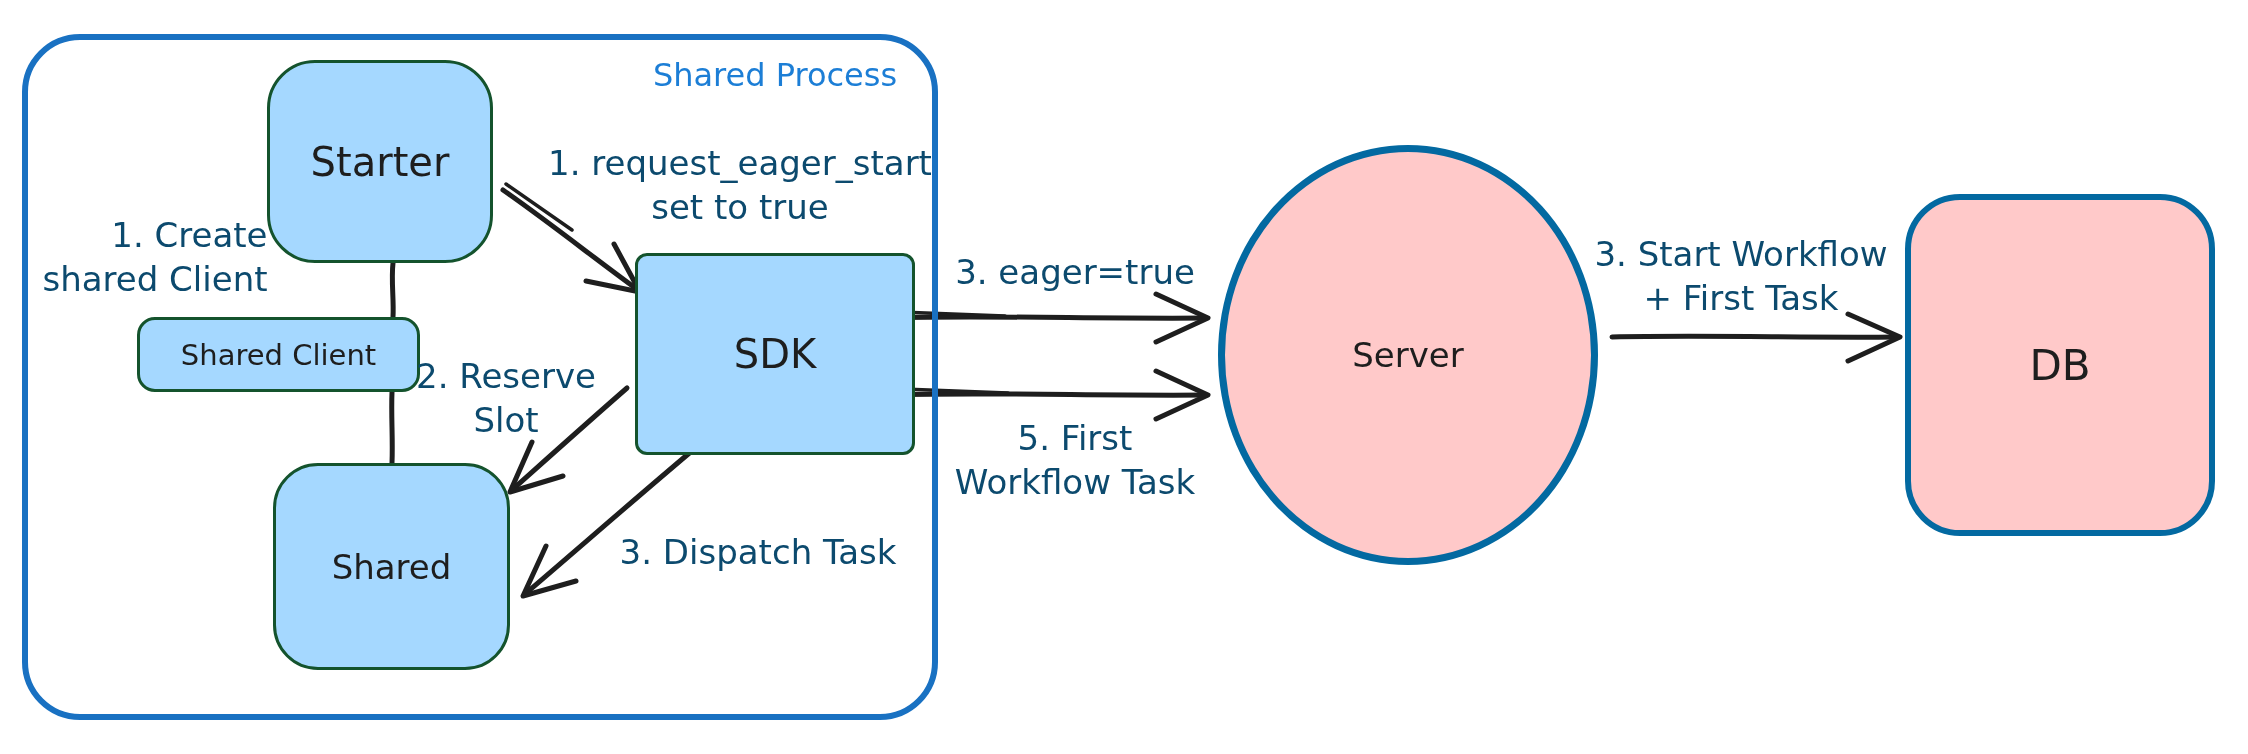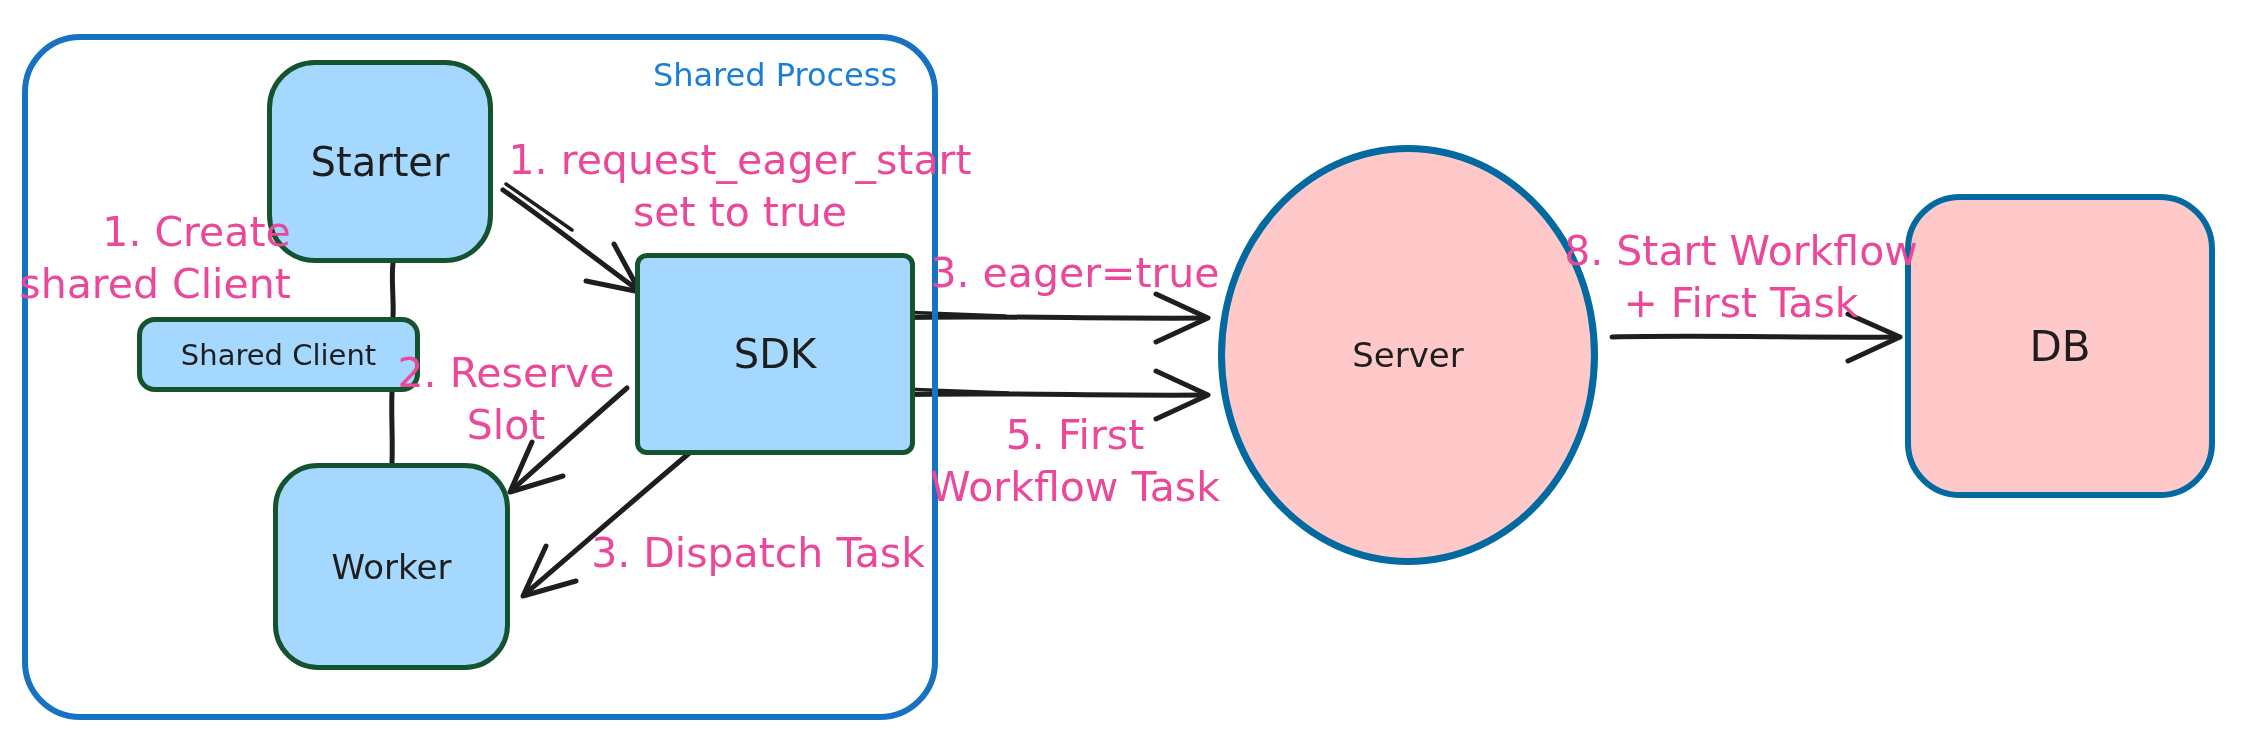--- a/index.html
+++ b/index.html
@@ -26,55 +26,55 @@
   .node {
     position: absolute;
     box-sizing: border-box;
     display: flex;
     align-items: center;
     justify-content: center;
     text-align: center;
   }
   .blue-node {
     background: #a5d8ff;
-    border: 5px solid #14532d;
+    border: 3px solid #14532d;
   }
   .red-node {
     background: #ffc9c9;
     border: 6px solid #0369a1;
   }
   .container-box {
     position: absolute;
     box-sizing: border-box;
     left: 22px; top: 34px;
     width: 916px; height: 686px;
     border: 6px solid #1971c2;
     border-radius: 58px;
     background: transparent;
   }
   .label {
     position: absolute;
     transform: translate(-50%, -50%);
     white-space: pre-line;
     text-align: center;
-    font-size: 41px;
+    font-size: 34px;
     line-height: 1.28;
-    color: #ec4899;
+    color: #0c4a6e;
   }
   .title-label {
     color: #1c7ed6;
     font-size: 32px;
   }
   
   .starter   { left: 267px; top: 60px;  width: 226px; height: 203px; border-radius: 48px; font-size: 40px; }
   .shared-client { left: 137px; top: 317px; width: 283px; height: 75px; border-radius: 18px; font-size: 29px; }
   .worker    { left: 273px; top: 463px; width: 237px; height: 207px; border-radius: 45px; font-size: 34px; }
   .sdk       { left: 635px; top: 253px; width: 280px; height: 202px; border-radius: 12px; font-size: 40px; }
   .server    { left: 1218px; top: 145px; width: 380px; height: 420px; border-radius: 50%; border-width: 7px; font-size: 34px; }
-  .db        { left: 1905px; top: 194px; width: 310px; height: 304px; border-radius: 55px; font-size: 42px; }
+  .db        { left: 1905px; top: 194px; width: 310px; height: 342px; border-radius: 55px; font-size: 42px; }
 </style>
 </head>
 <body>
 
 <div class="canvas">
 
   <svg class="wires" viewBox="0 0 2248 754" fill="none" stroke="#1e1e1e" stroke-width="5" stroke-linecap="round" stroke-linejoin="round">
 
     <g>
       <path d="M393,263 C391,281 394,299 393,317"></path>
@@ -123,21 +123,21 @@
 
   <div class="node blue-node starter">
     <span>Starter</span>
   </div>
 
   <div class="node blue-node shared-client">
     <span>Shared Client</span>
   </div>
 
   <div class="node blue-node worker">
-    <span>Worker</span>
+    <span>Shared</span>
   </div>
 
   <div class="node blue-node sdk">
     <span>SDK</span>
   </div>
 
   <div class="node red-node server">
     <span>Server</span>
   </div>
 
@@ -149,21 +149,21 @@
 shared Client</div>
 
   <div class="label" style="left:740px; top:186px;">1. request_eager_start
 set to true</div>
 
   <div class="label" style="left:506px; top:399px;">2. Reserve
 Slot</div>
 
   <div class="label" style="left:1075px; top:273px;">3. eager=true</div>
 
-  <div class="label" style="left:1741px; top:277px;">8. Start Workflow
+  <div class="label" style="left:1741px; top:277px;">3. Start Workflow
 + First Task</div>
 
   <div class="label" style="left:1075px; top:461px;">5. First
 Workflow Task</div>
 
   <div class="label" style="left:758px; top:553px;">3. Dispatch Task</div>
 
 </div>
 
 </body></html>

